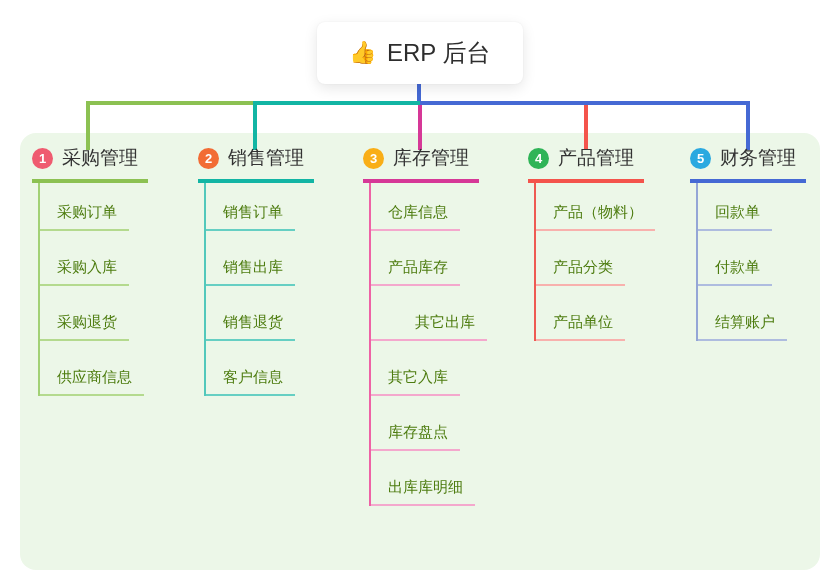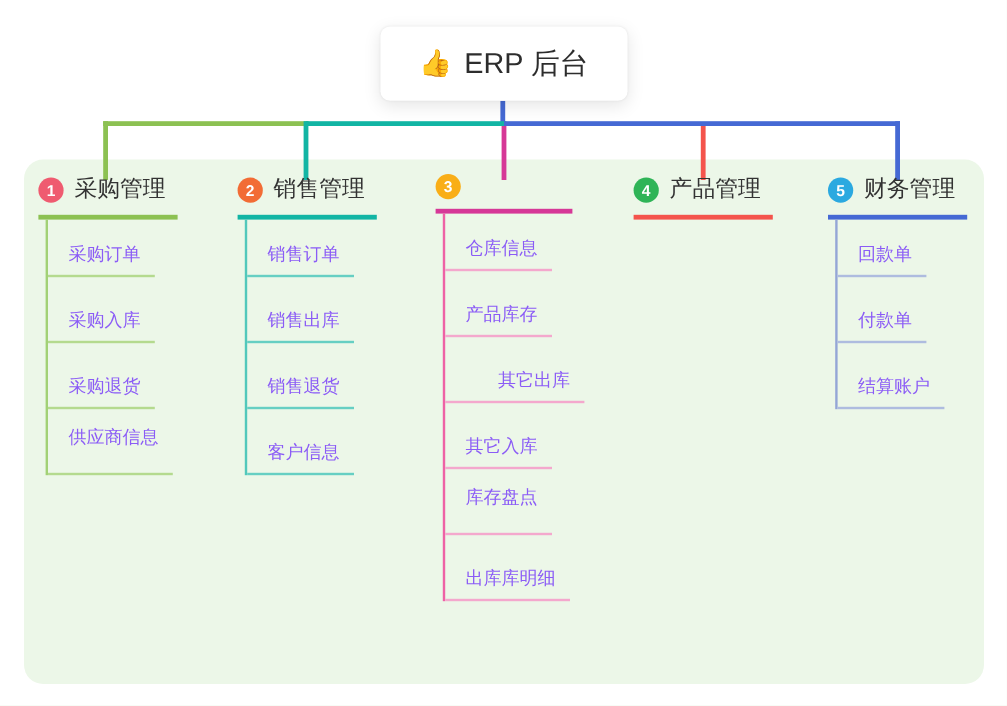--- a/index.html
+++ b/index.html
@@ -34,21 +34,21 @@
     color:#fff;font-size:13px;font-weight:bold;
     display:flex;align-items:center;justify-content:center;
   }
   .branch-title{white-space:nowrap;line-height:26px}
   .branch-children{margin-left:6px;border-left:2px solid #999;width:max-content}
   .child{
     box-sizing:border-box;height:55px;width:max-content;
     display:flex;align-items:flex-end;
     border-bottom:2px solid #ccc;
     padding:0 12px 7px 17px;
-    font-size:15px;color:#8b5cf6;white-space:nowrap;
+    font-size:15px;color:#4d7c0f;white-space:nowrap;
   }
   .child:first-child{height:48px}
 </style>
 </head>
 <body>
 
 <div id="panel" style="background: rgb(236, 247, 232);"></div>
 
 <div id="connector-layer">
     <div class="line " style="left: 417px; top: 84px; width: 4px; height: 19px; background: rgb(69, 105, 212);"></div>
@@ -79,21 +79,21 @@
   </div>
 
   <div class="child" style="border-bottom-color: rgb(180, 218, 142);">
     <span>采购入库</span>
   </div>
 
   <div class="child" style="border-bottom-color: rgb(180, 218, 142);">
     <span>采购退货</span>
   </div>
 
-  <div class="child" style="border-bottom-color: rgb(180, 218, 142); align-items: center;">
+  <div class="child" style="border-bottom-color: rgb(180, 218, 142);">
     <span>供应商信息</span>
   </div>
 </div>
   </div>
 
   <div class="branch" style="left: 198px;">
     <div class="branch-header" style="border-bottom-color: rgb(18, 181, 164);">
       <span class="badge" style="background: rgb(242, 108, 53);">2</span>
       <span class="branch-title">销售管理</span>
     </div>
@@ -112,54 +112,68 @@
 
   <div class="child" style="border-bottom-color: rgb(102, 207, 195);">
     <span>客户信息</span>
   </div>
 </div>
   </div>
 
   <div class="branch" style="left: 363px;">
     <div class="branch-header" style="border-bottom-color: rgb(214, 56, 151);">
       <span class="badge" style="background: rgb(249, 174, 23);">3</span>
+      <span class="branch-title">库存管理</span>
     </div>
     <div class="branch-children" style="border-left-color: rgb(238, 98, 165);">
   <div class="child" style="border-bottom-color: rgb(244, 168, 205);">
     <span>仓库信息</span>
   </div>
 
   <div class="child" style="border-bottom-color: rgb(244, 168, 205);">
     <span>产品库存</span>
   </div>
 
   <div class="child" style="border-bottom-color: rgb(244, 168, 205); padding-left: 44px;">
     <span>其它出库</span>
   </div>
 
   <div class="child" style="border-bottom-color: rgb(244, 168, 205);">
     <span>其它入库</span>
   </div>
 
 
-  <div class="child" style="border-bottom-color: rgb(244, 168, 205); align-items: center;">
+  <div class="child" style="border-bottom-color: rgb(244, 168, 205);">
     <span>库存盘点</span>
   </div>
 
   <div class="child" style="border-bottom-color: rgb(244, 168, 205);">
     <span>出库库明细</span>
   </div>
 </div>
   </div>
 
   <div class="branch" style="left: 528px;">
     <div class="branch-header" style="border-bottom-color: rgb(244, 84, 76);">
       <span class="badge" style="background: rgb(47, 180, 87);">4</span>
       <span class="branch-title">产品管理</span>
     </div>
+    <div class="branch-children" style="border-left-color: rgb(238, 90, 82);">
+  <div class="child" style="border-bottom-color: rgb(248, 177, 173);">
+    <span>产品（物料）</span>
+  </div>
+
+  <div class="child" style="border-bottom-color: rgb(248, 177, 173);">
+    <span>产品分类</span>
+  </div>
+
+  <div class="child" style="border-bottom-color: rgb(248, 177, 173);">
+    <span>产品单位</span>
+  </div>
+</div>
   </div>
 
   <div class="branch" style="left: 690px;">
     <div class="branch-header" style="border-bottom-color: rgb(69, 105, 212);">
       <span class="badge" style="background: rgb(43, 169, 224);">5</span>
       <span class="branch-title">财务管理</span>
     </div>
     <div class="branch-children" style="border-left-color: rgb(148, 166, 214);">
   <div class="child" style="border-bottom-color: rgb(174, 188, 223);">
     <span>回款单</span>

